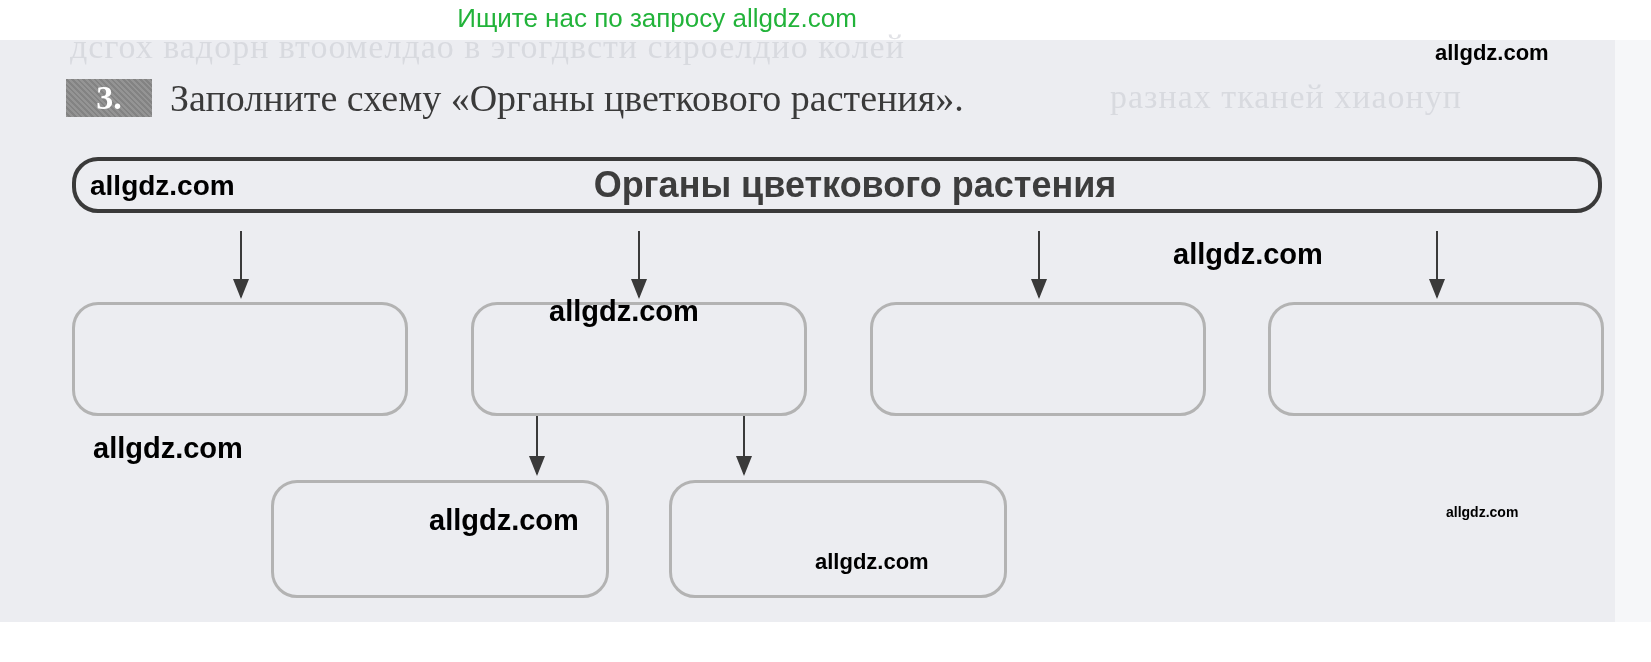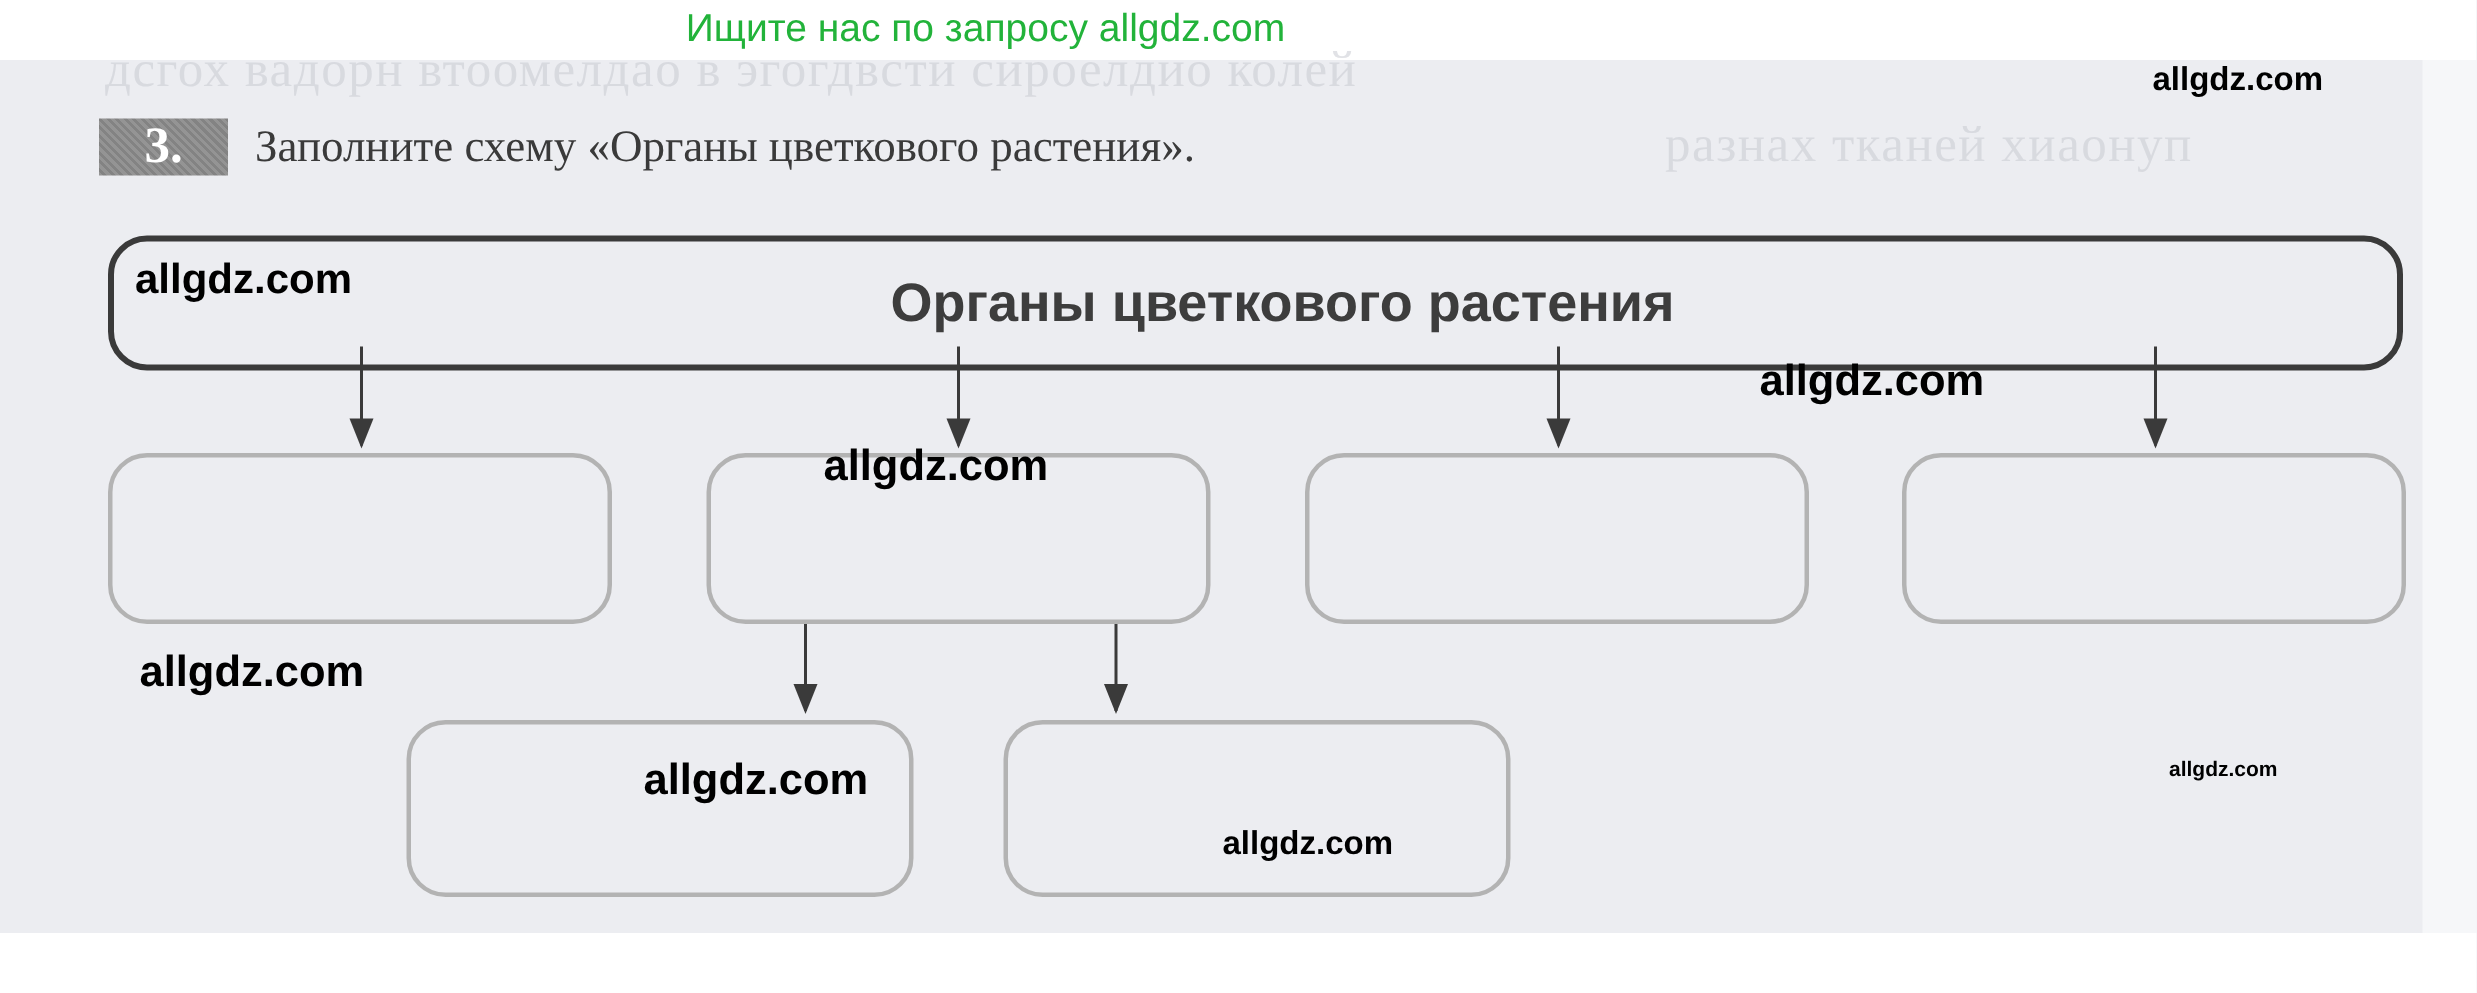--- a/index.html
+++ b/index.html
@@ -24,24 +24,24 @@
     }
     .task-header { position: absolute; left: 66px; top: 36px; height: 44px; display: flex; align-items: center; }
     .task-num {
       width: 86px; height: 38px; background: #8b8b8b; color: #ffffff;
       font-family: "Liberation Serif", serif; font-weight: bold; font-size: 34px;
       display: flex; align-items: center; justify-content: center;
       background-image: repeating-linear-gradient(45deg, rgba(255,255,255,0.08) 0 2px, rgba(0,0,0,0.06) 2px 4px);
     }
     .task-text {
       margin-left: 18px; font-family: "Liberation Serif", serif;
-      font-size: 30px; color: #3a3a3a; white-space: nowrap;
+      font-size: 38px; color: #3a3a3a; white-space: nowrap;
     }
     .root-box {
-      position: absolute; left: 72px; top: 117px; width: 1530px; height: 90px;
+      position: absolute; left: 72px; top: 117px; width: 1530px; height: 56px;
       border: 4px solid #3a3a3a; border-radius: 26px; box-sizing: border-box;
       display: flex; align-items: center; justify-content: center;
     }
     .root-title {
       font-family: "Liberation Sans", sans-serif; font-weight: bold;
       font-size: 36px; color: #3d3d3d; margin-left: 36px;
     }
     .organ-box {
       position: absolute; width: 336px; height: 114px;
       border: 3px solid #b3b3b3; border-radius: 26px; box-sizing: border-box;

